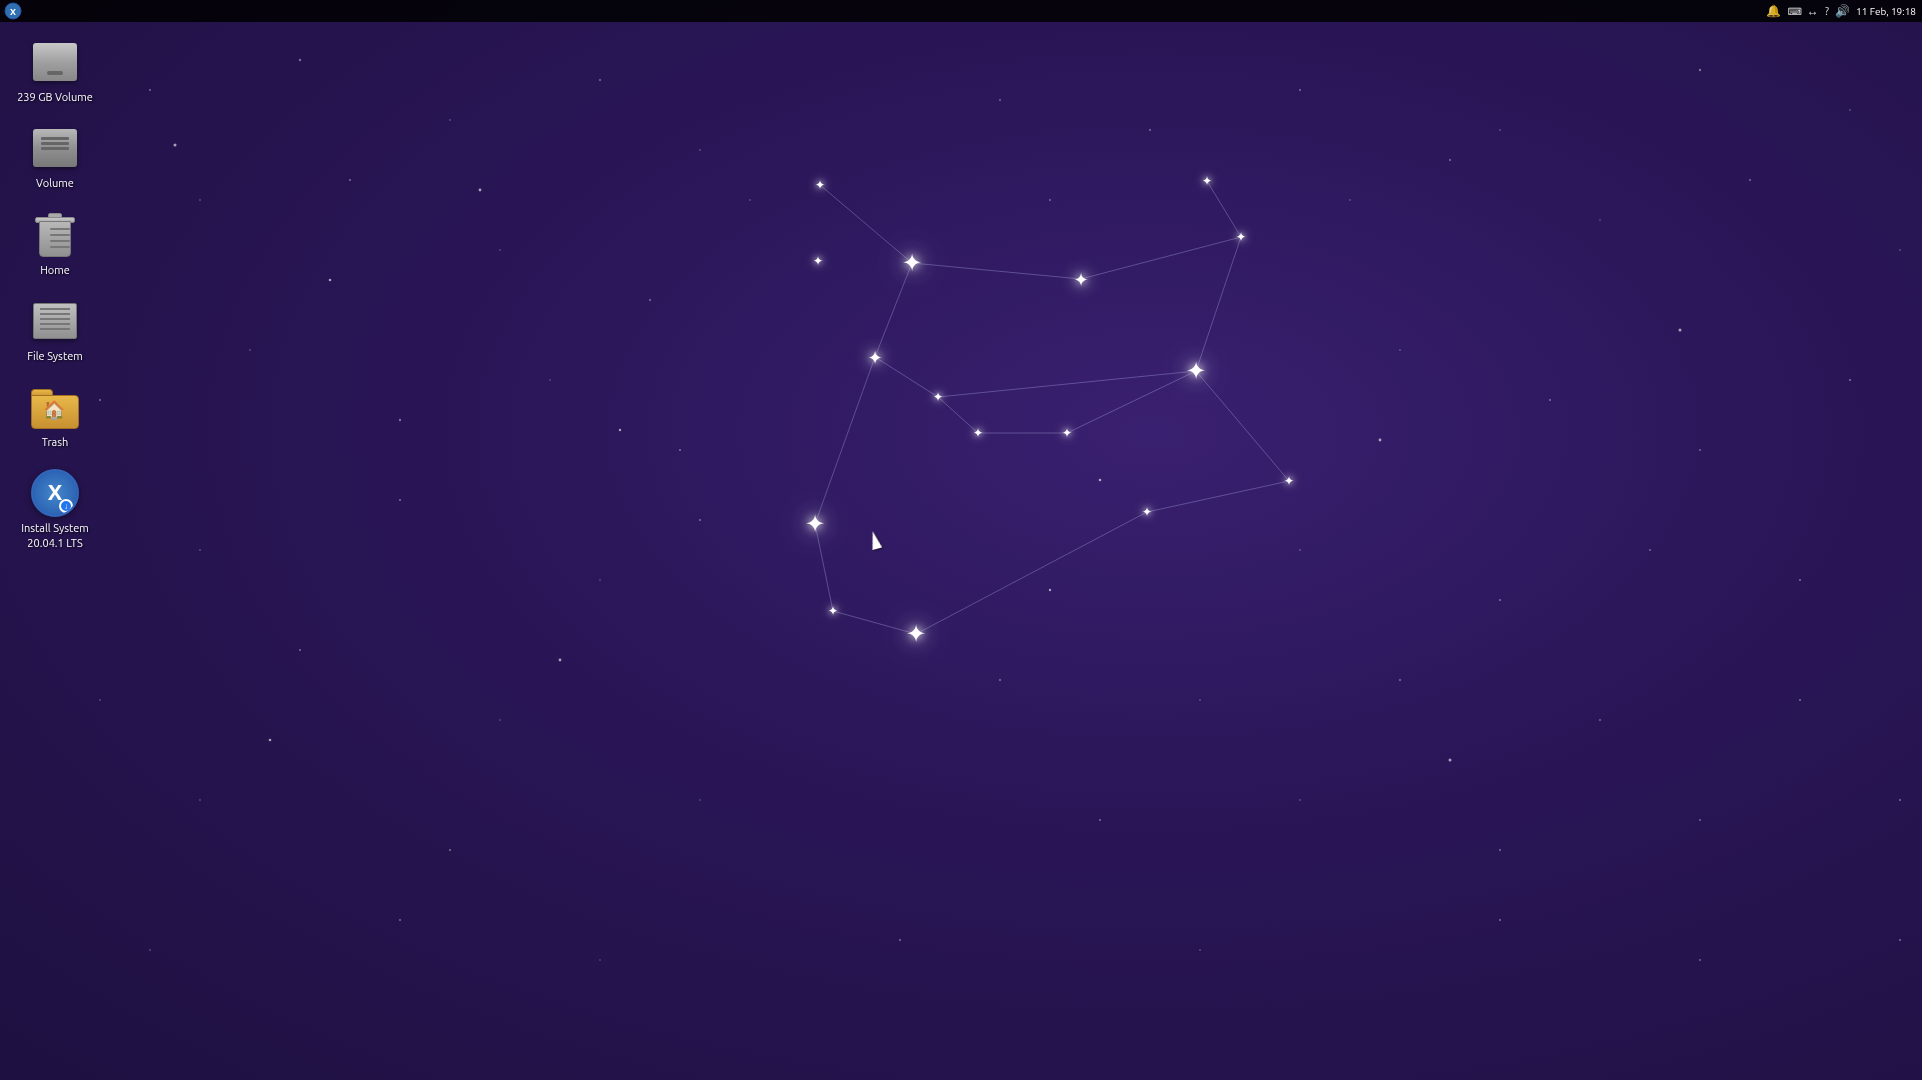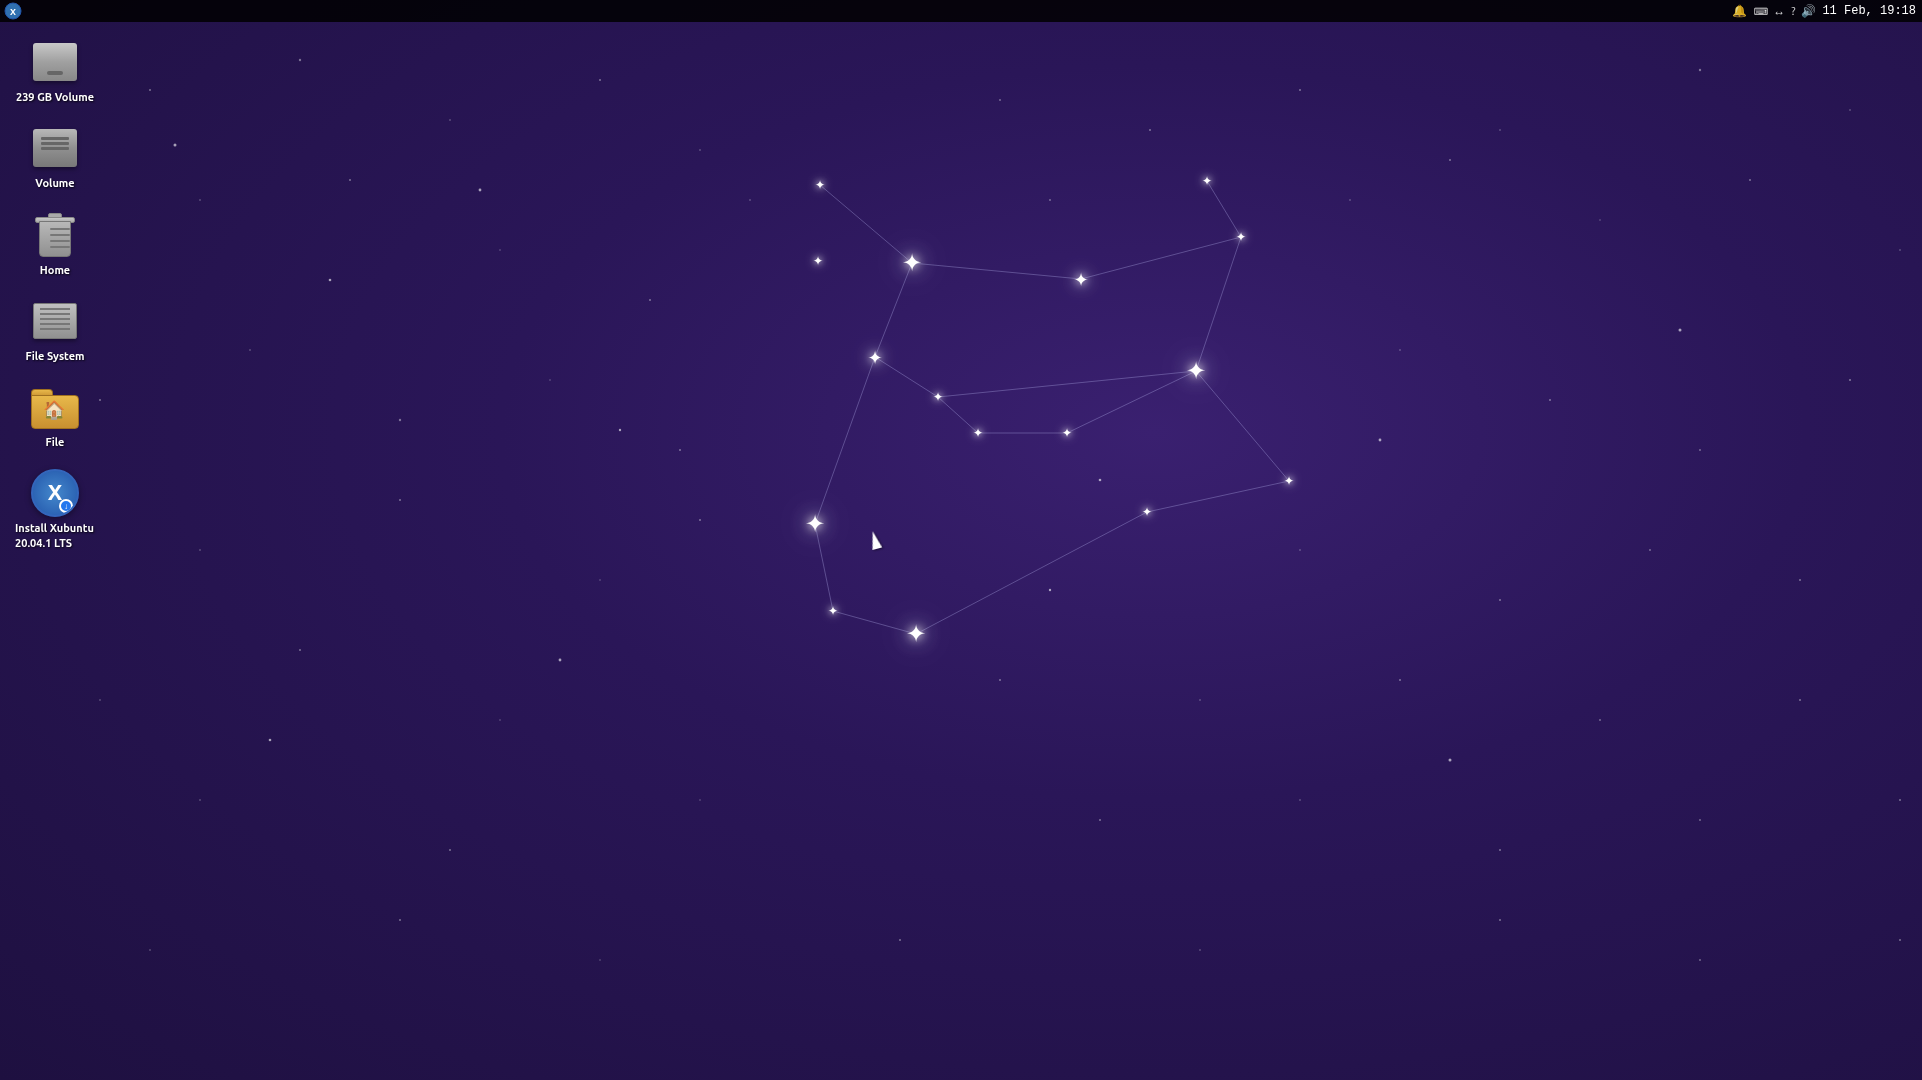--- a/index.html
+++ b/index.html
@@ -95,23 +95,22 @@
       font-size: 11px;
     }
 
     .taskbar-icon {
       color: rgba(255,255,255,0.85);
       font-size: 12px;
       cursor: pointer;
     }
 
     .taskbar-time {
-      font-size: 12px;
+      font-size: 10px;
       color: white;
-      font-family: Liberation Mono, monospace;
     }
 
     
     .desktop-icons {
       position: absolute;
       top: 30px;
       left: 10px;
       display: flex;
       flex-direction: column;
       gap: 0px;
@@ -134,26 +133,25 @@
       display: flex;
       align-items: center;
       justify-content: center;
       margin-bottom: 4px;
       position: relative;
     }
 
     .icon-label {
       color: white;
       font-size: 11px;
-      text-align: left;
+      text-align: center;
       text-shadow: 1px 1px 2px rgba(0,0,0,0.8);
       line-height: 1.3;
       word-break: break-word;
       max-width: 80px;
-      font-weight: bold;
     }
 
     
     .drive-icon {
       width: 44px;
       height: 38px;
       background: linear-gradient(180deg, #c8c8c8 0%, #a0a0a0 50%, #888 100%);
       border-radius: 3px;
       position: relative;
       box-shadow: 0 2px 4px rgba(0,0,0,0.4);
@@ -552,30 +550,30 @@
 
     <div class="desktop-icon">
       <div class="icon-image">
         <div class="home-icon">
           <div class="folder-tab"></div>
           <div class="folder-body">
             <span class="home-house">🏠</span>
           </div>
         </div>
       </div>
-      <span class="icon-label">File</span>
+      <span class="icon-label">Trash</span>
     </div>
 
     <div class="desktop-icon">
       <div class="icon-image">
         <div class="install-icon">
           <span class="install-icon-x">X</span>
           <div class="install-icon-arrow">↓</div>
         </div>
       </div>
-      <span class="icon-label">Install Xubuntu 20.04.1 LTS</span>
+      <span class="icon-label">Install System 20.04.1 LTS</span>
     </div>
 
   </div>
 
   <div class="cursor" style="left:870px;top:531px"></div>
 
 </div>
 
 </body></html>

